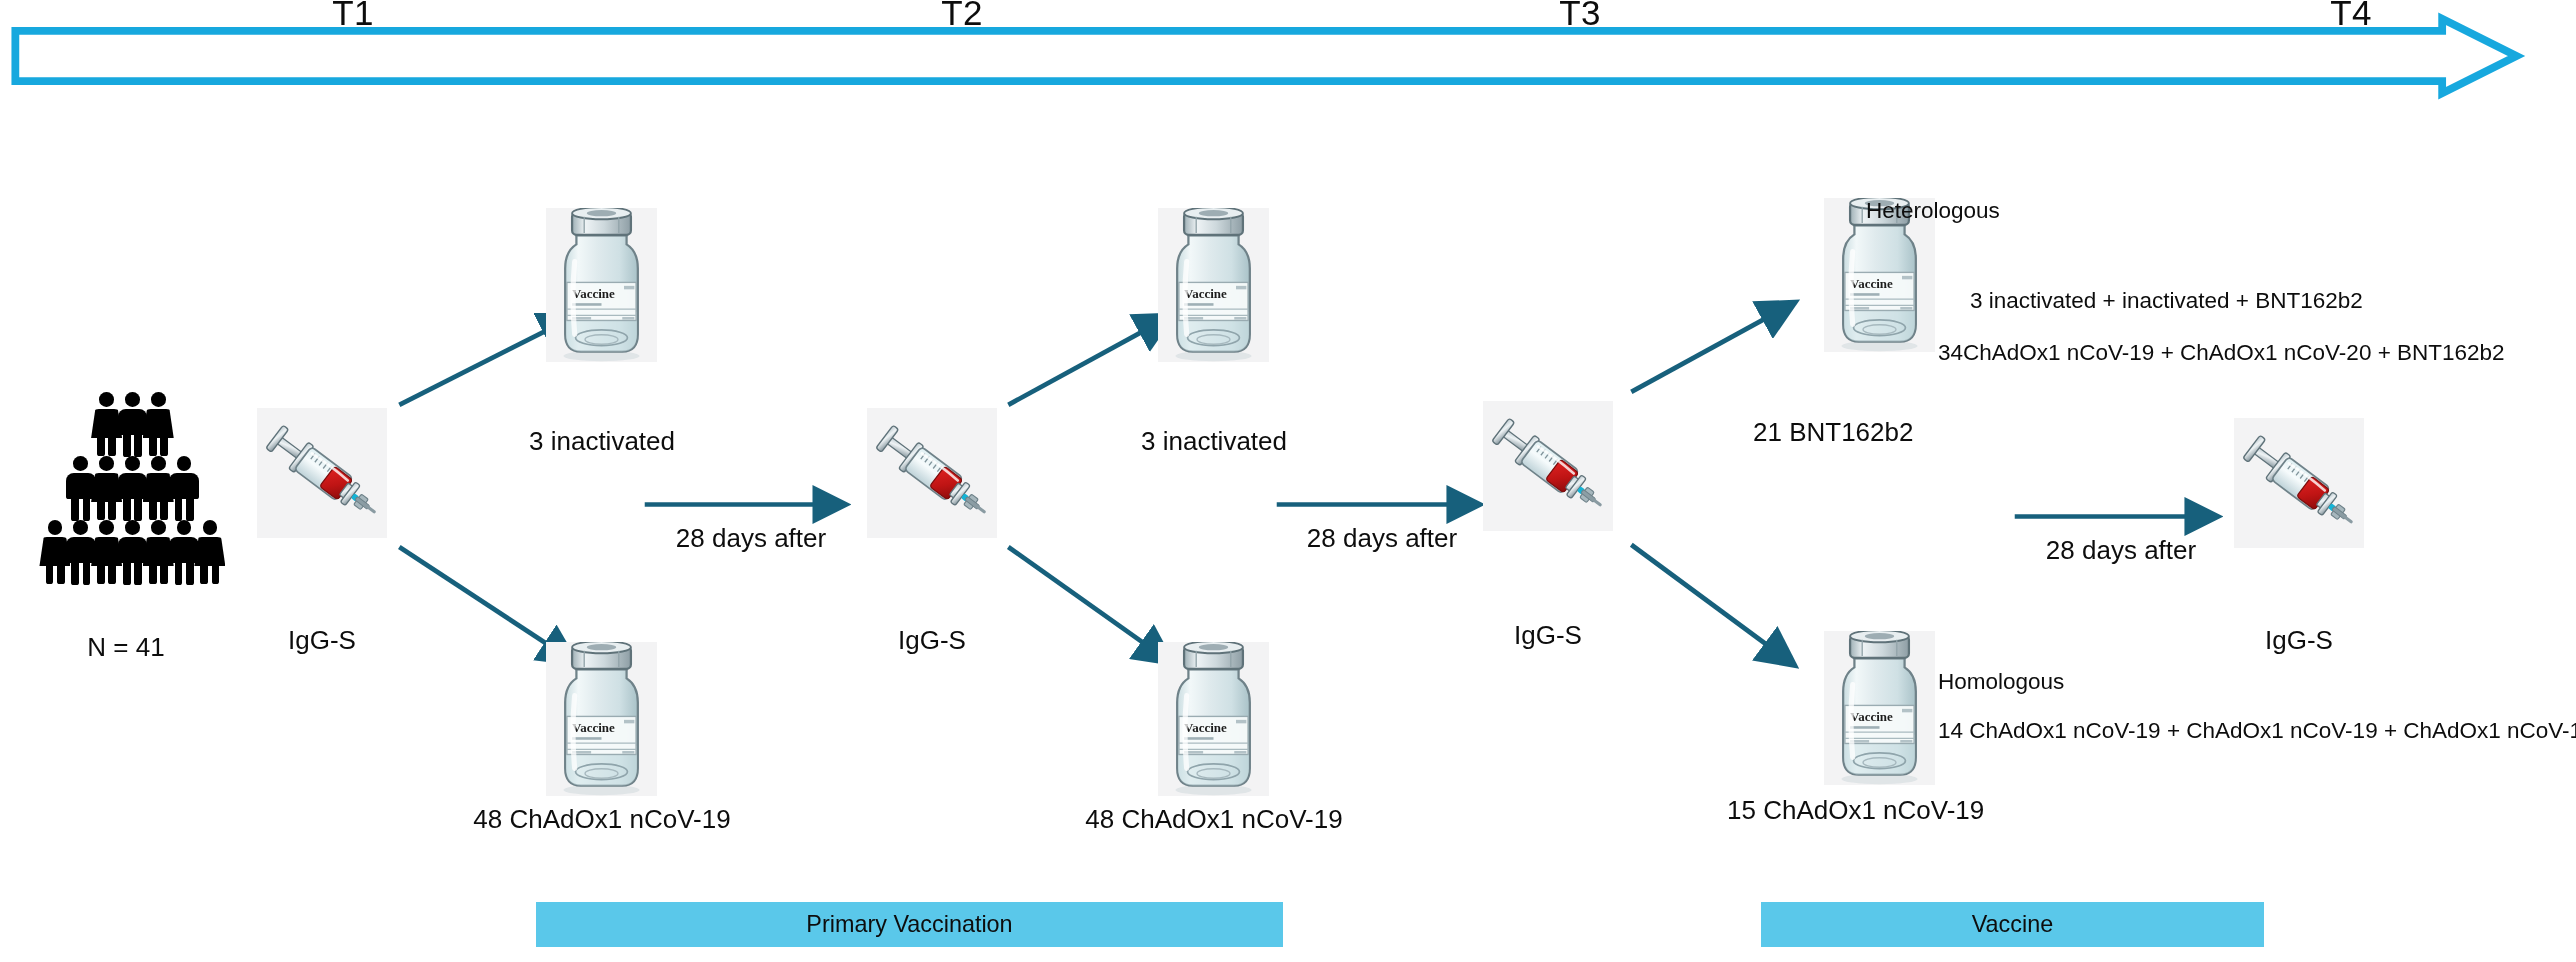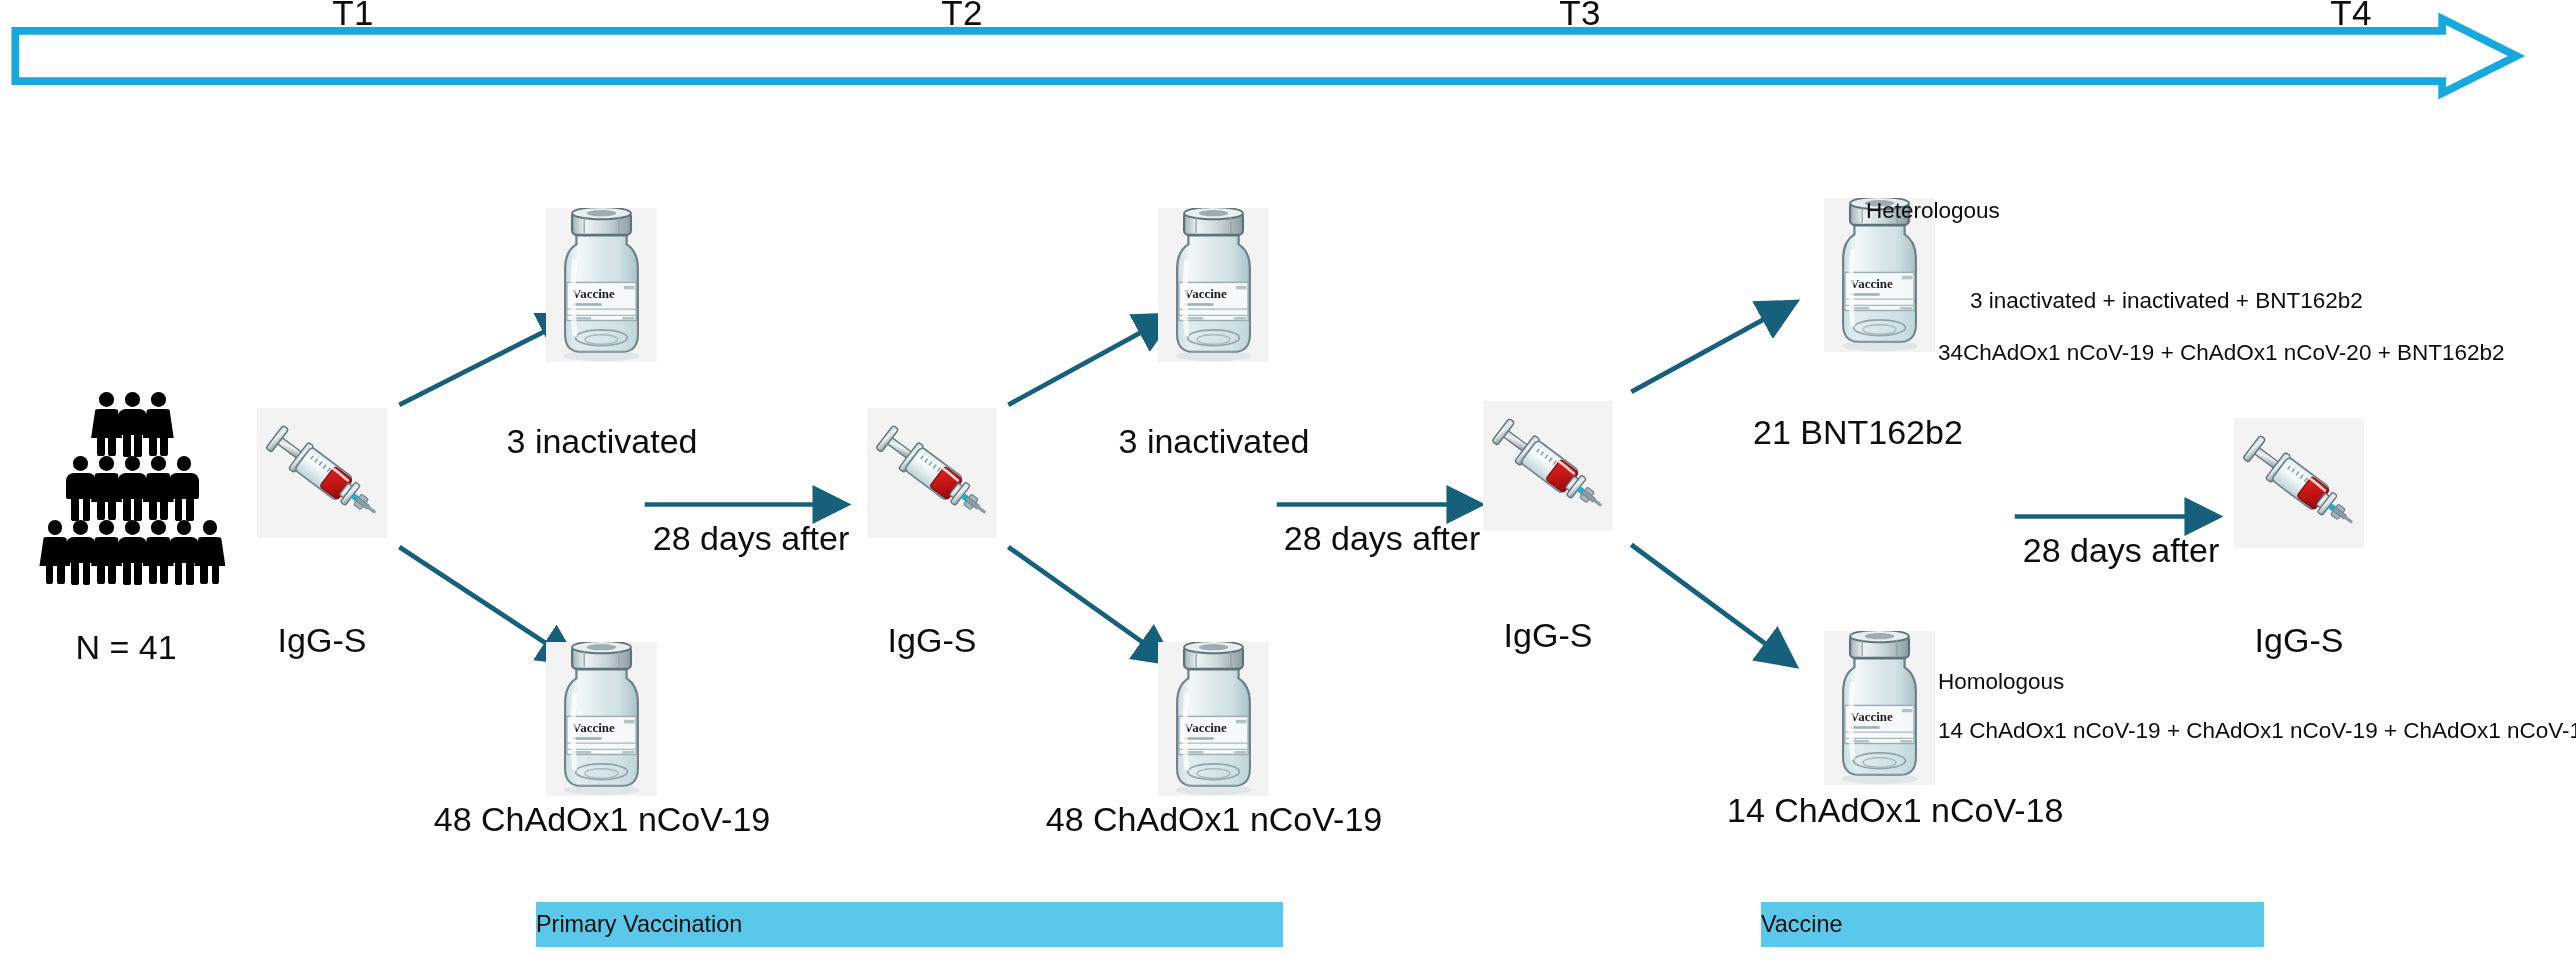--- a/index.html
+++ b/index.html
@@ -12,21 +12,21 @@
   .nosel{user-select:none;}
 
   
   #timeline{left:0;top:24px;width:2344px;height:64px;}
   .tick-label{
     position:absolute;top:-29.5px;font-size:35px;line-height:35px;
     color:#0d0d0d;letter-spacing:0.4px;white-space:nowrap;
   }
 
   
-  .lbl{font-size:34px;line-height:29.5px;color:#0d0d0d;white-space:nowrap;}
+  .lbl{font-size:26px;line-height:29.5px;color:#0d0d0d;white-space:nowrap;}
   .lbl-sm{font-size:22.5px;line-height:26px;color:#0d0d0d;white-space:nowrap;}
   .center-x{transform:translateX(-50%);}
 
   
   .plate{background:#f3f3f4;}
 
   
   #people{left:24px;top:392px;width:217px;height:199px;}
   .prow{display:flex;justify-content:center;align-items:flex-end;}
   .person{width:31px;height:64px;position:relative;margin:0 -2.6px;}
@@ -54,21 +54,21 @@
   .syringe{width:130px;height:130px;}
 
   
   .vial{width:111px;height:154px;}
 
   
   .arrowsvg{overflow:visible;}
 
   
   .banner{
-    height:45px;background:#5ac8ea;display:flex;align-items:center;
+    height:45px;background:#5ac8ea;display:flex;align-items:center;justify-content:center;
   }
   .banner span{font-size:23.4px;color:#0d0d0d;white-space:nowrap;}
 </style>
 </head>
 <body>
 
 <div class="abs nosel" id="timeline">
   <div class="tick-label center-x" style="left:353px;">T1</div>
   <div class="tick-label center-x" style="left:962px;">T2</div>
   <div class="tick-label center-x" style="left:1580px;">T3</div>
@@ -407,21 +407,21 @@
 
 <div class="abs lbl-sm nosel" style="left:1866px;top:198px;">Heterologous</div>
 <div class="abs lbl-sm nosel" style="left:1970px;top:288px;">3 inactivated + inactivated + BNT162b2</div>
 <div class="abs lbl-sm nosel" style="left:1938px;top:340px;">34ChAdOx1 nCoV-19 +  ChAdOx1 nCoV-20 + BNT162b2</div>
 
 <div class="abs plate" style="left:1824px;top:631px;width:111px;height:154px;">
   <svg class="vial" viewBox="0 0 128 178">
       <use href="#vialSym"></use>
     </svg>
 </div>
-<div class="abs lbl nosel" style="left:1727px;top:796px;">14 ChAdOx1 nCoV-18</div>
+<div class="abs lbl nosel" style="left:1727px;top:796px;">15 ChAdOx1 nCoV-19</div>
 
 <div class="abs lbl-sm nosel" style="left:1938px;top:669px;">Homologous</div>
 <div class="abs lbl-sm nosel" style="left:1938px;top:718px;">14 ChAdOx1 nCoV-19 +  ChAdOx1 nCoV-19 + ChAdOx1 nCoV-19</div>
 
 <svg class="abs arrowsvg" style="left:2013px;top:506px;" width="217" height="21" viewBox="0 0 250 24">
   <defs>
       <marker id="ah9" markerWidth="9" markerHeight="9" refX="6.5" refY="4.5" orient="auto">
     <path d="M0 0 L9 4.5 L0 9 Z" fill="#17607C"></path>
       </marker>
     </defs>

